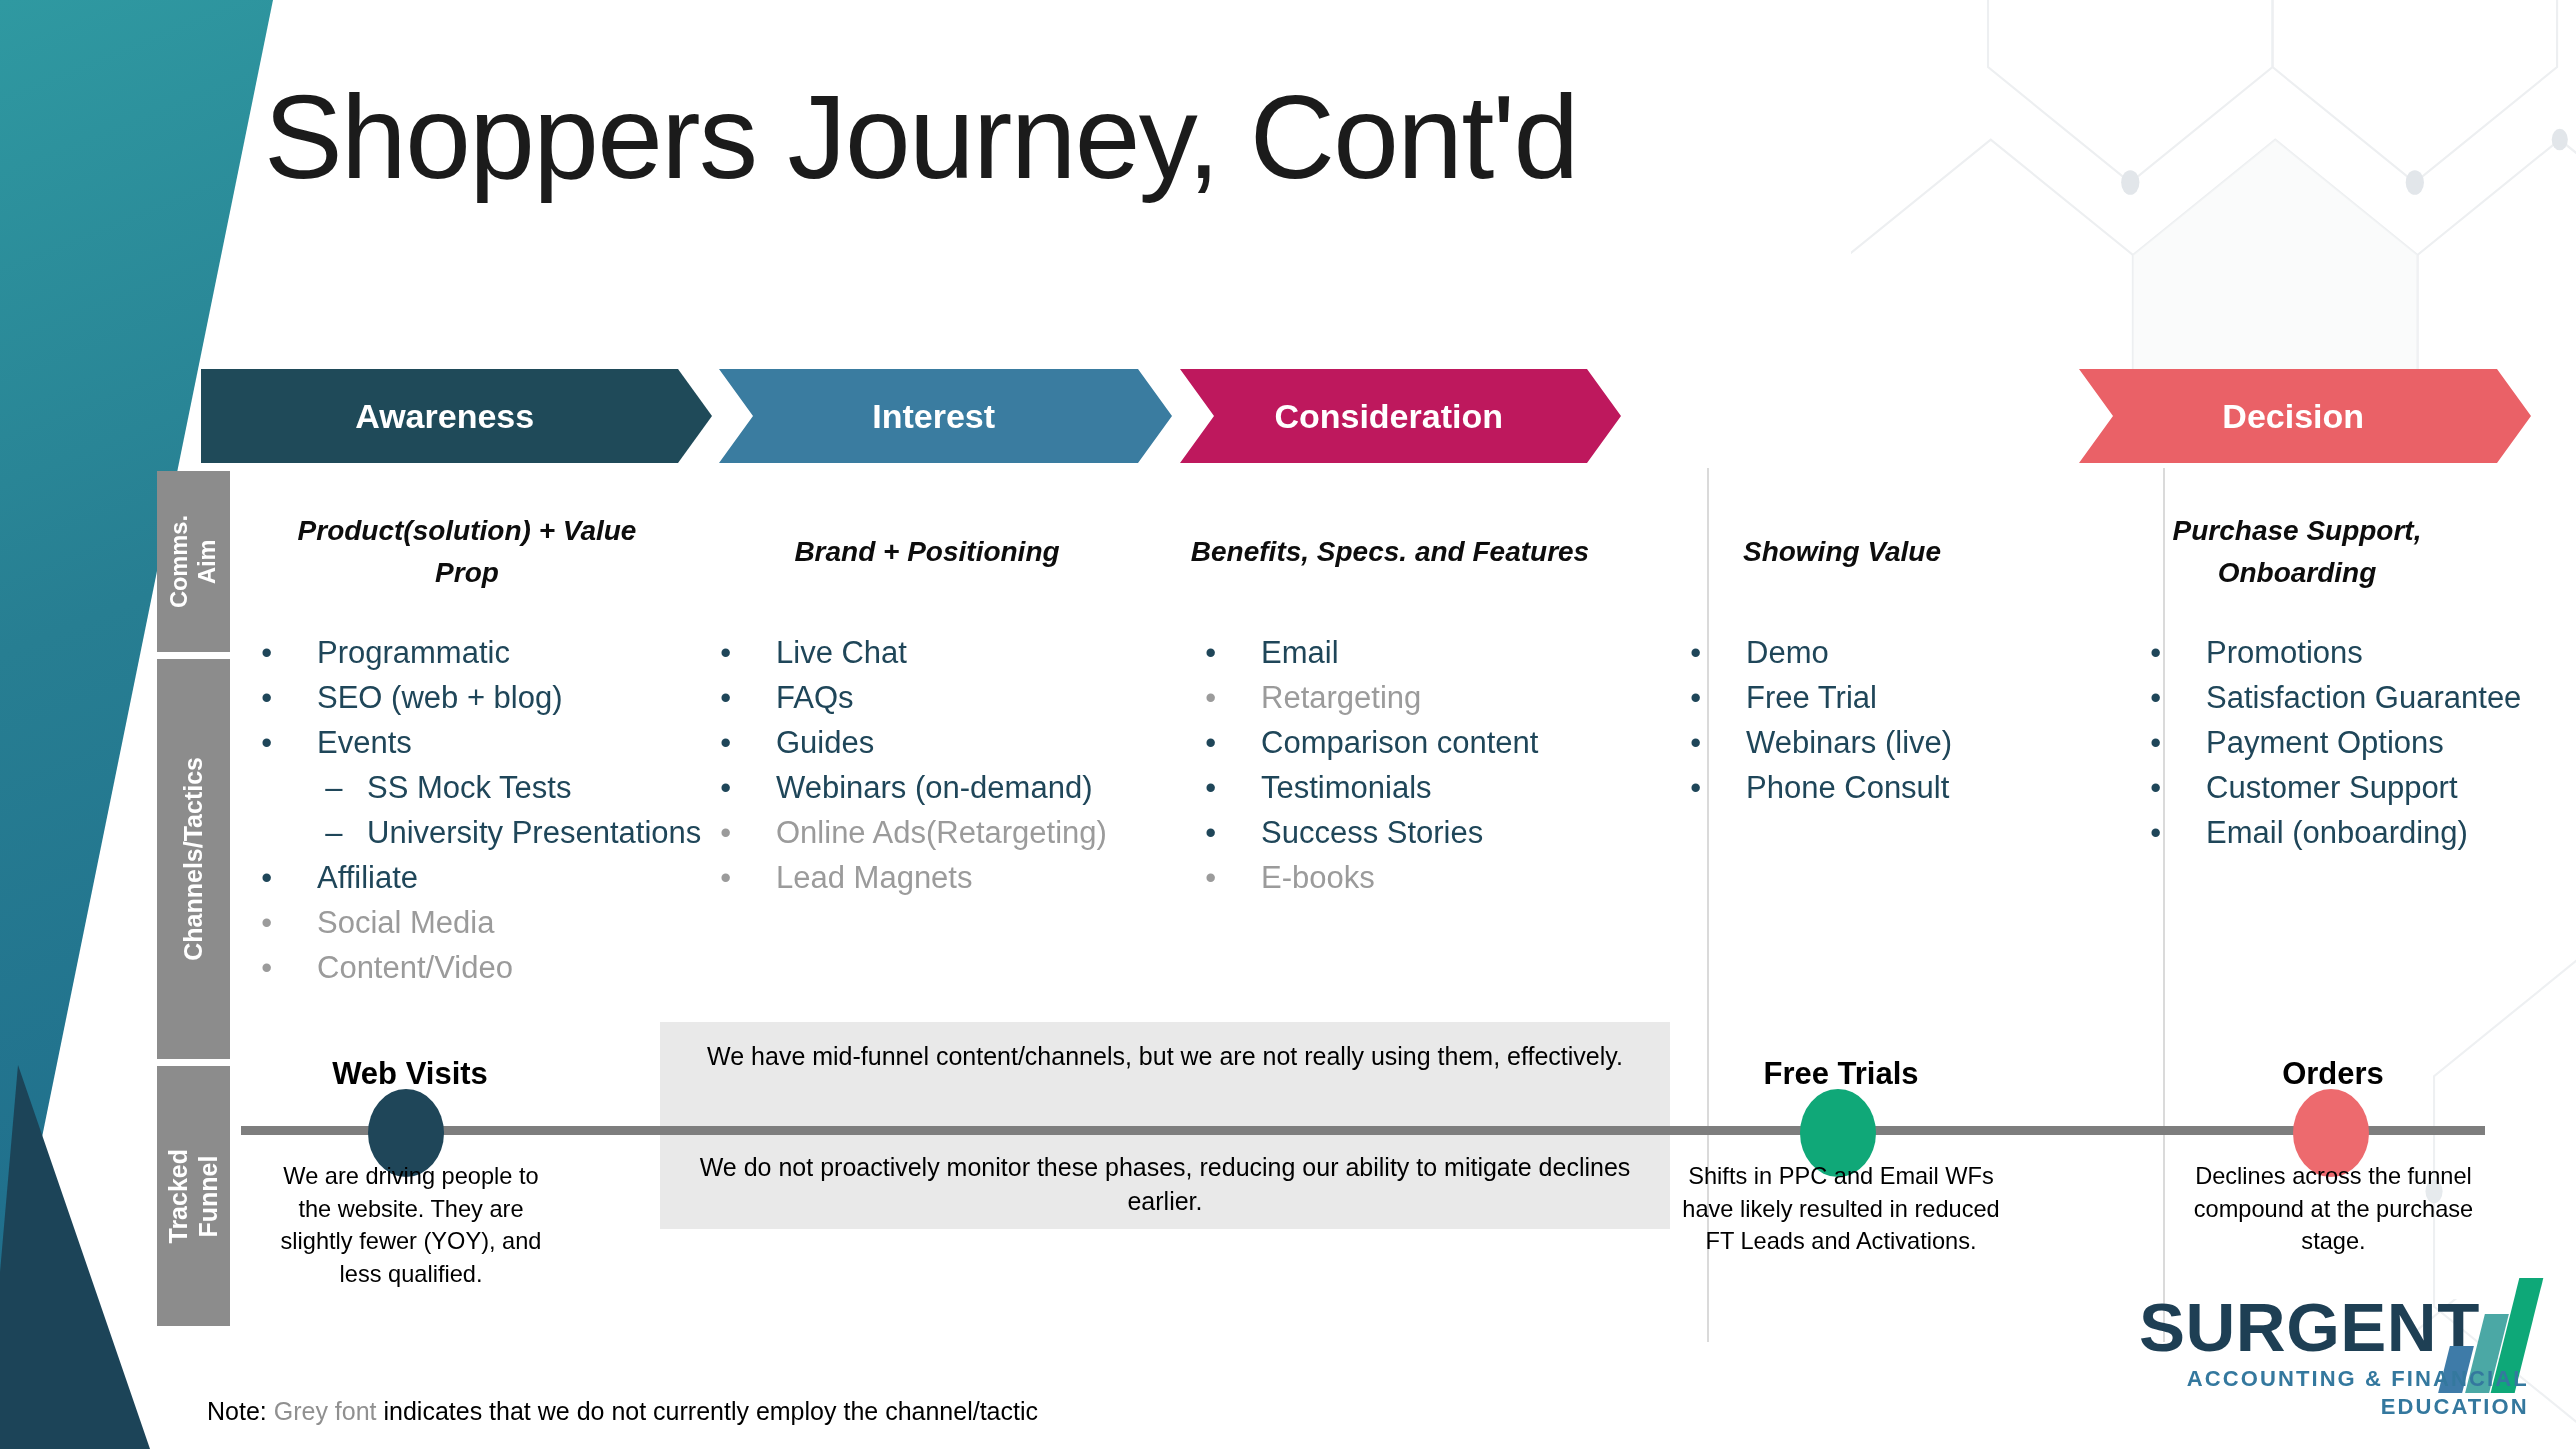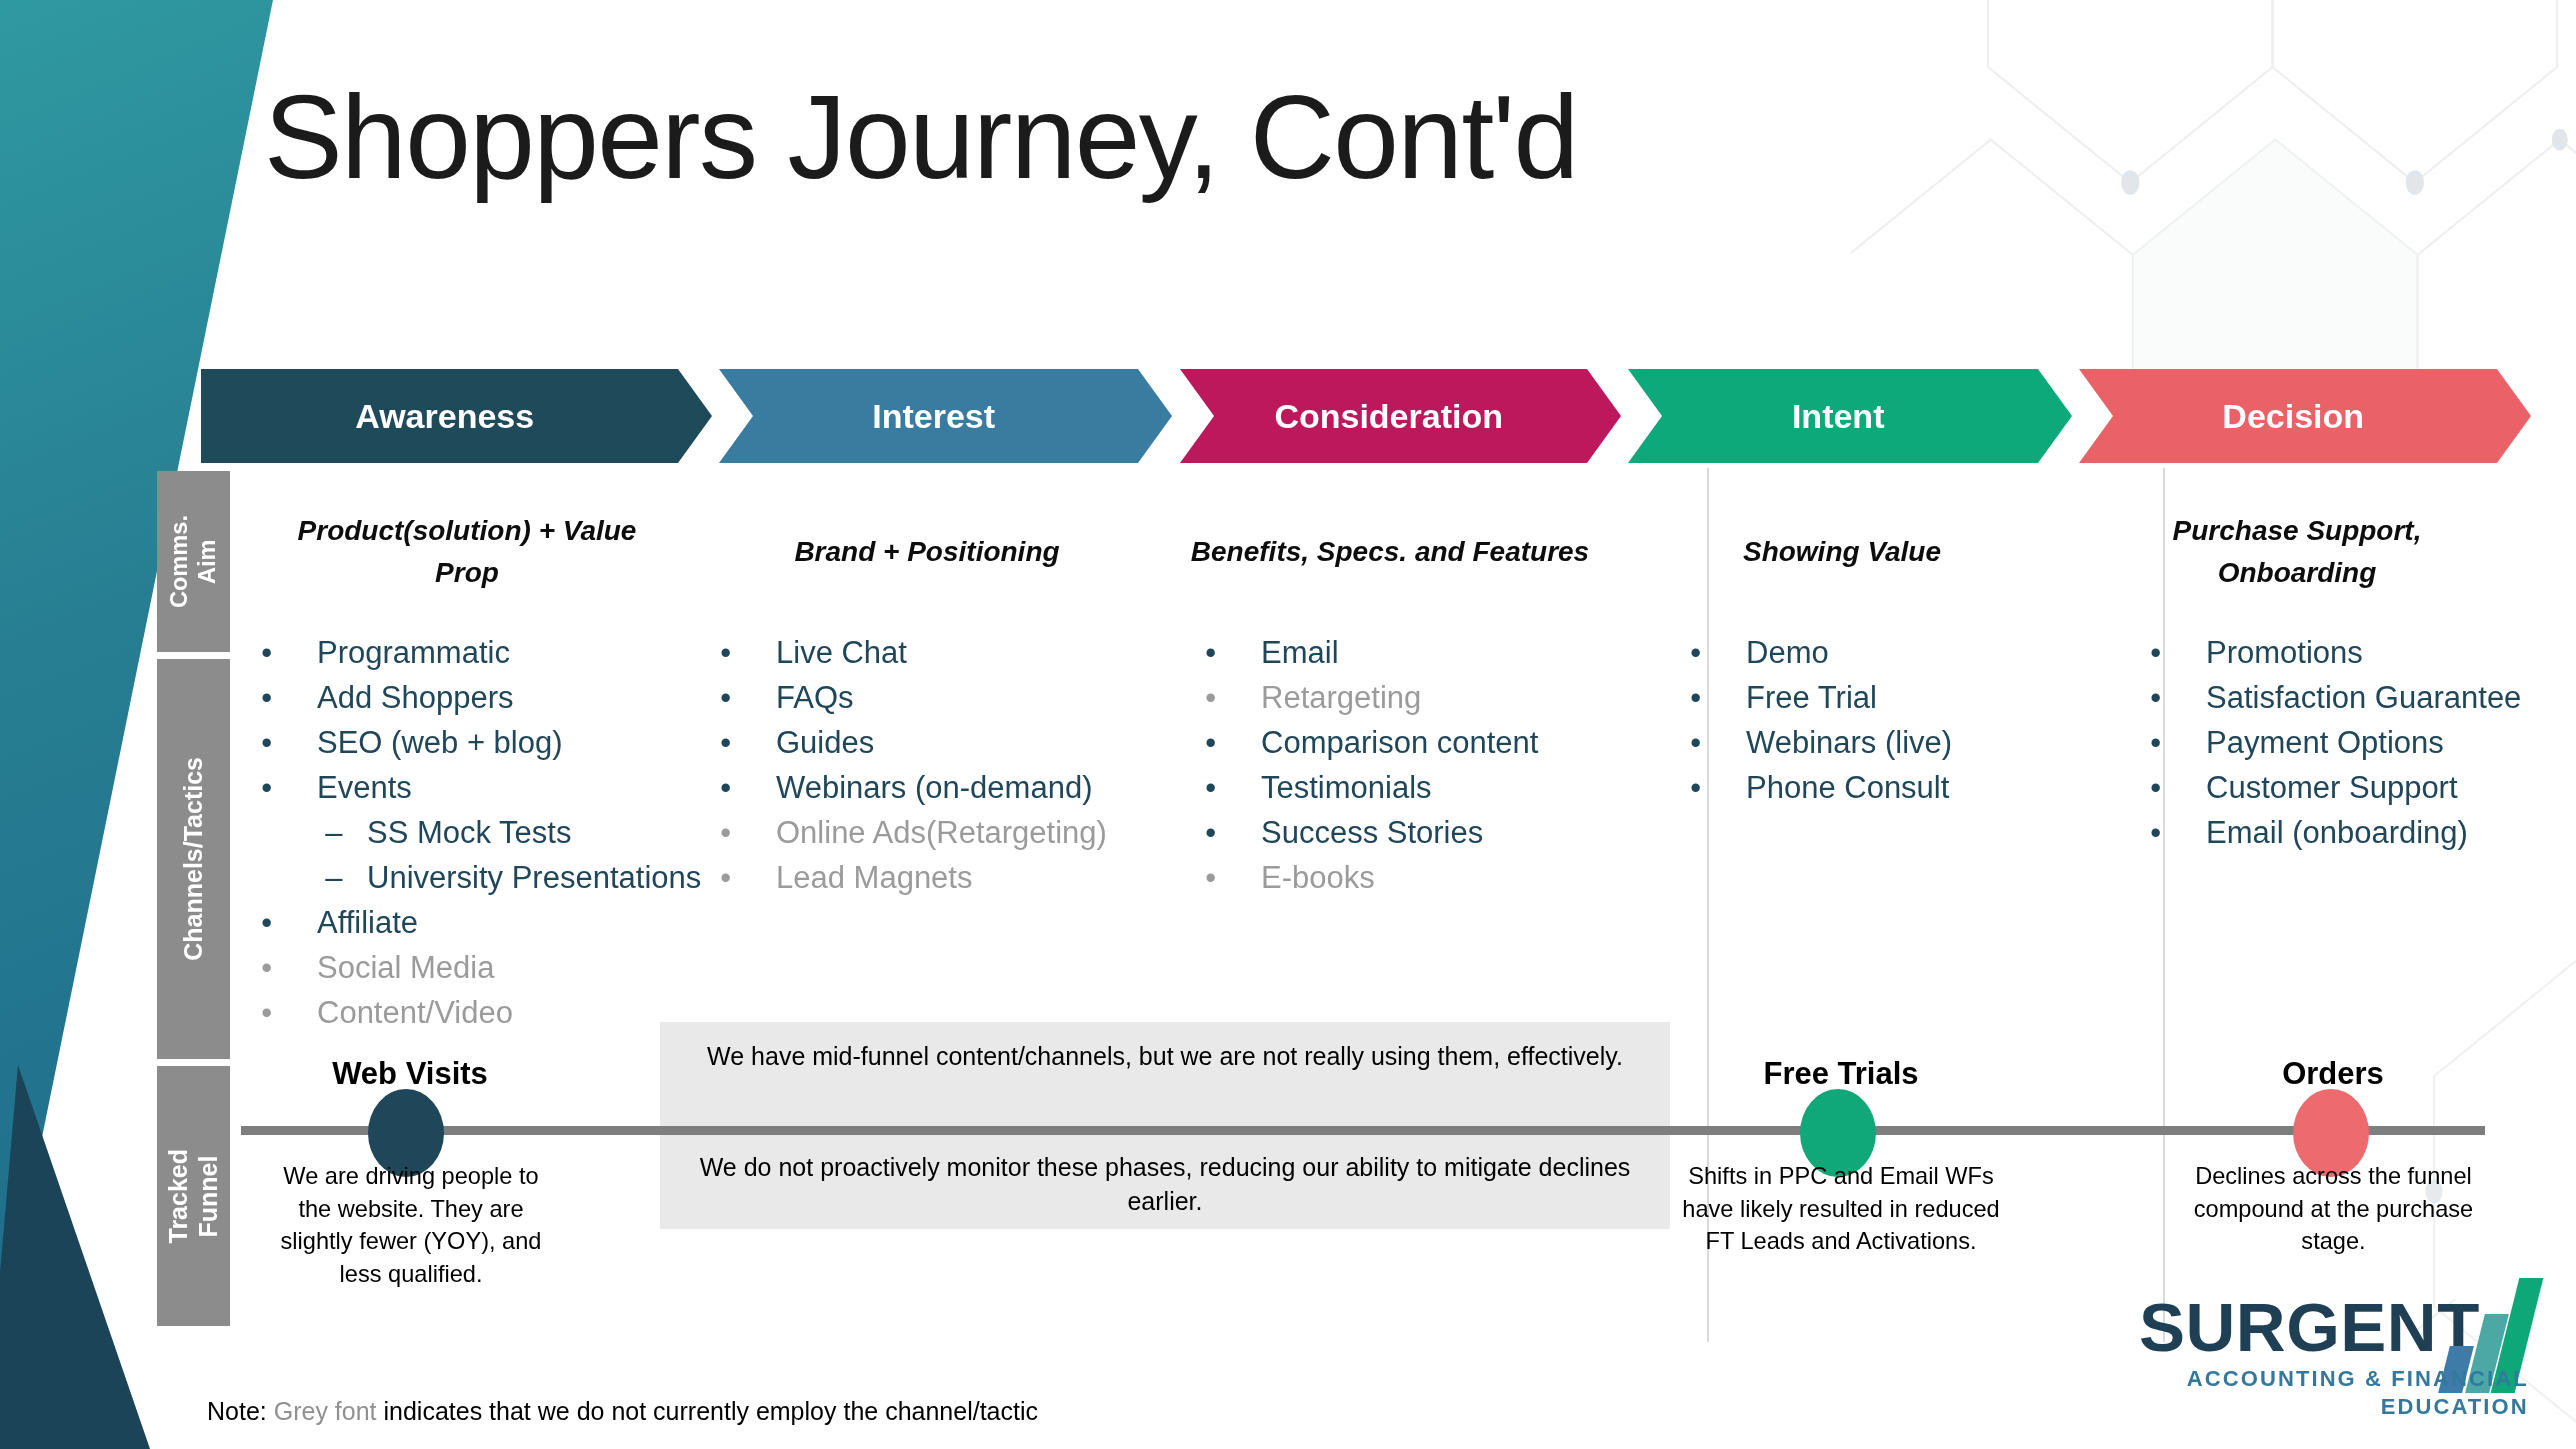--- a/index.html
+++ b/index.html
@@ -144,23 +144,20 @@
 
   <div class="arrow arrow-0 clip-first">
     <span>Awareness</span>
     </div>
   <div class="arrow arrow-1 clip-mid">
     <span>Interest</span>
     </div>
   <div class="arrow arrow-2 clip-mid">
     <span>Consideration</span>
     </div>
-  <div class="arrow arrow-3 clip-mid">
-    <span>Intent</span>
-    </div>
   <div class="arrow arrow-4 clip-mid">
     <span>Decision</span>
     </div>
 
   <div class="sidebox sidebox-comms">
     <div class="vtext">
       <span>Comms.</span>
       <span>Aim</span>
     </div>
   </div>
@@ -181,23 +178,20 @@
   <div class="aim aim-2">Benefits, Specs. and Features</div>
   <div class="aim aim-3">Showing Value</div>
   <div class="aim aim-4">Purchase Support, Onboarding</div>
 
   <div class="vline vline-a"></div>
   <div class="vline vline-b"></div>
 
   <div class="col col-0">
     <div class="item">
         <span>Programmatic</span>
-      </div>
-    <div class="item">
-        <span>Add Shoppers</span>
       </div>
     <div class="item">
         <span>SEO (web + blog)</span>
       </div>
     <div class="item">
         <span>Events</span>
       </div>
     <div class="item sub">
         <span>SS Mock Tests</span>
       </div>

